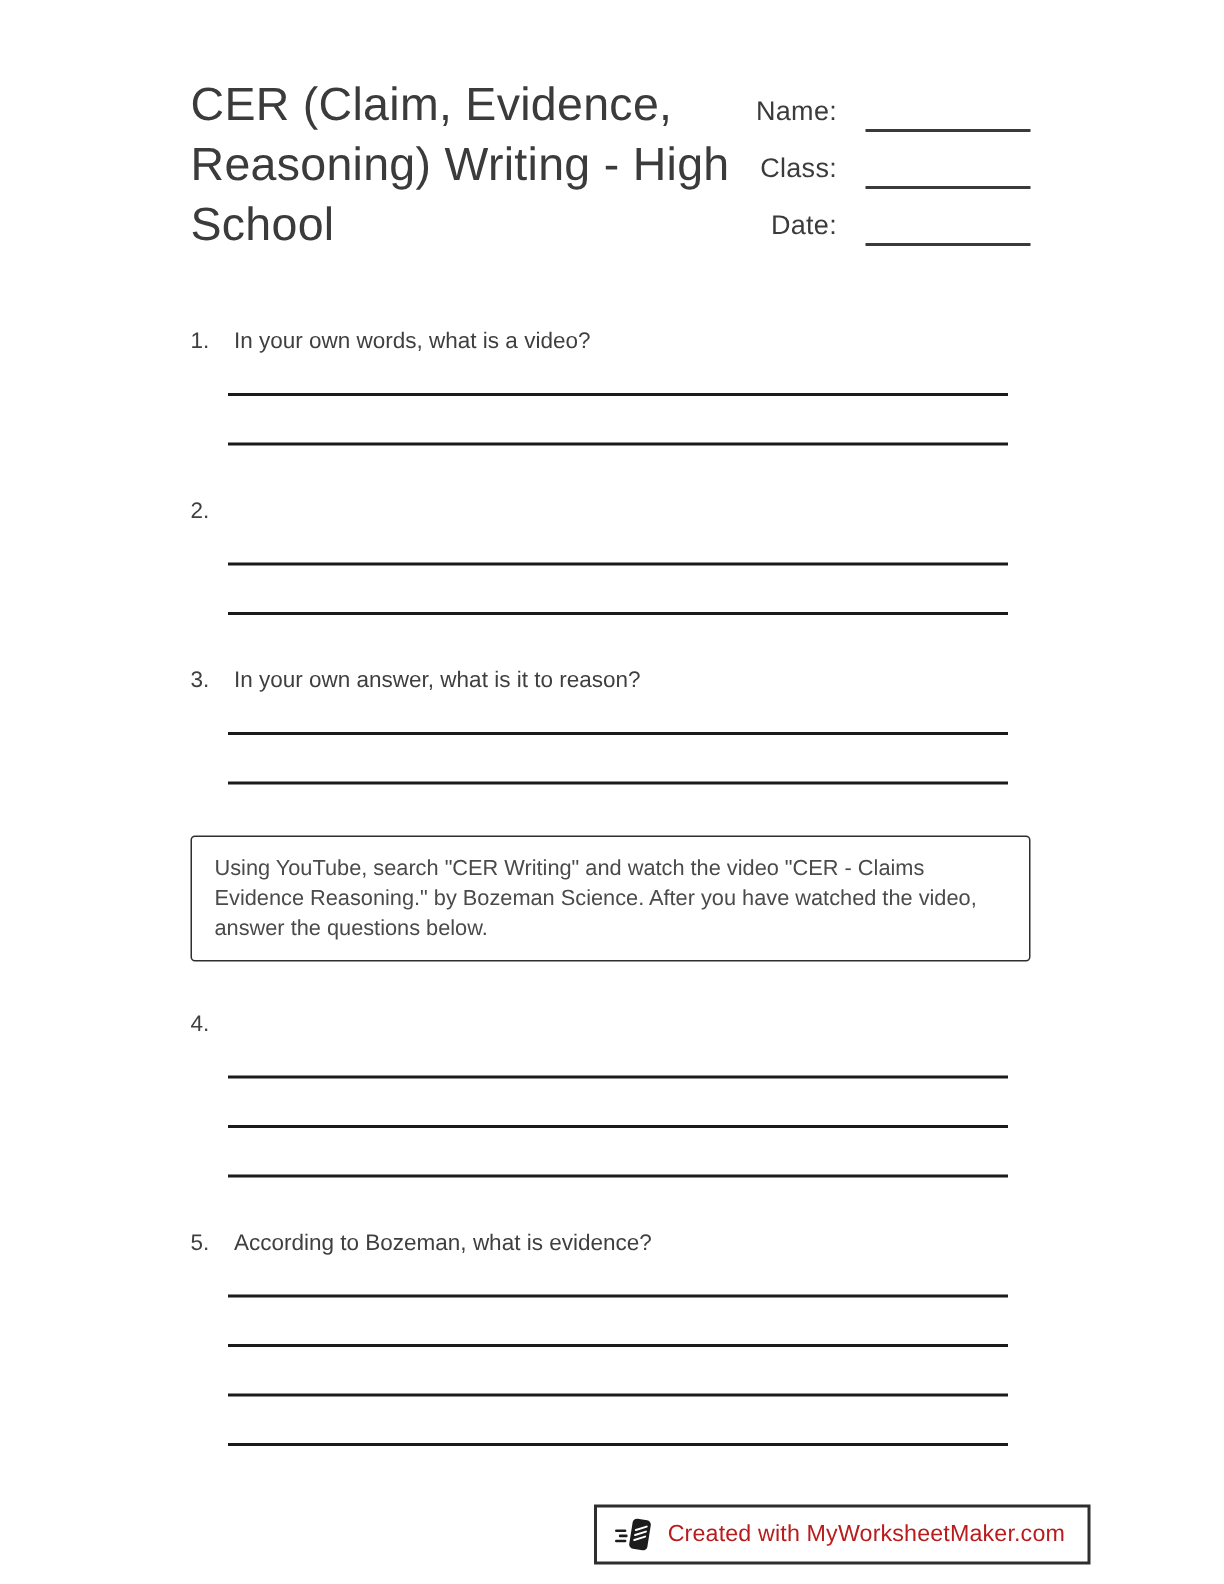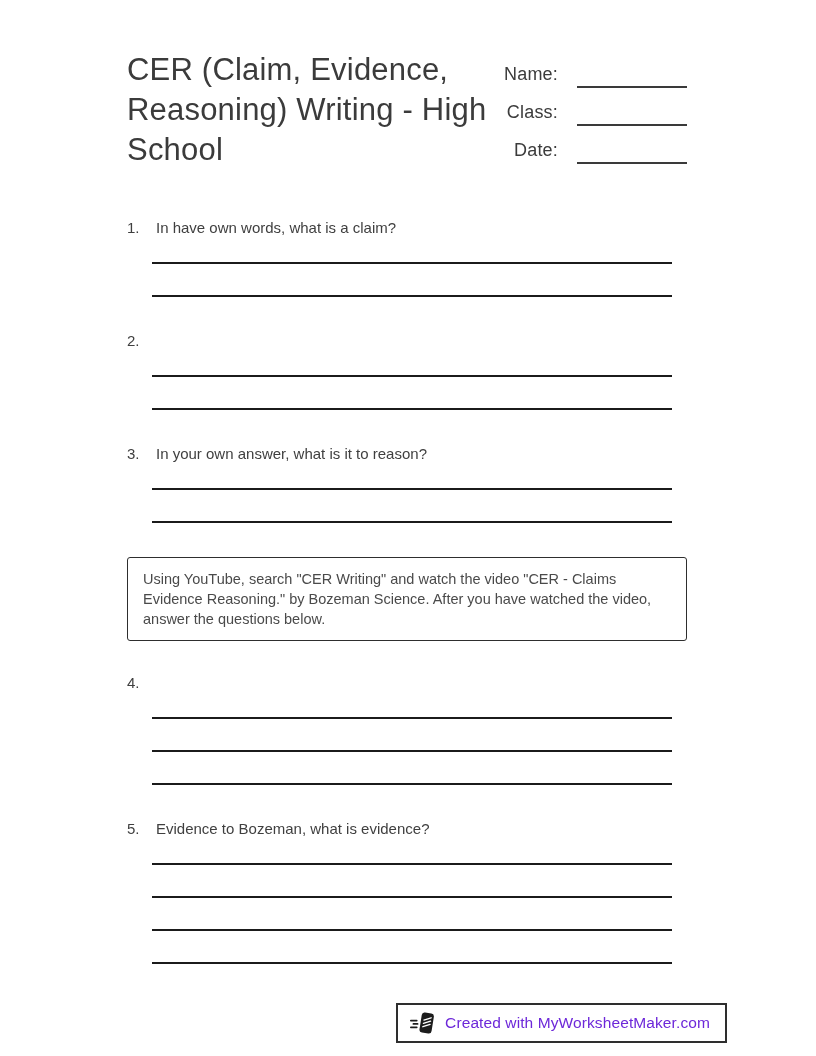--- a/index.html
+++ b/index.html
@@ -96,21 +96,21 @@
     border: 2px solid var(--border-color);
     background: var(--bg);
     display: flex;
     align-items: center;
     padding: 0 15px 0 12px;
     gap: 8px;
     cursor: pointer;
   }
   .footer-text {
     font-size: 15.5px;
-    color: #6d28d9;
+    color: #b91c1c;
     letter-spacing: 0.1px;
   }
   .logo-icon { display: block; }
 </style>
 </head>
 <body>
 
 <div class="page">
 
   <div class="header">
@@ -131,21 +131,21 @@
     <span class="field-line"></span>
   </div>
 </div>
   </div>
 
   <div class="questions">
 
   <div class="question">
     <div class="question-row">
       <span class="question-number">1.</span>
-      <span class="question-text">In have own words, what is a claim?</span>
+      <span class="question-text">In your own words, what is a video?</span>
     </div>
     <div class="answer-lines">
           <div class="answer-line"></div>
           <div class="answer-line"></div>
         </div>
   </div>
 
   <div class="question">
     <div class="question-row">
       <span class="question-number">2.</span>
@@ -177,21 +177,21 @@
     <div class="answer-lines">
           <div class="answer-line"></div>
           <div class="answer-line"></div>
           <div class="answer-line"></div>
         </div>
   </div>
 
   <div class="question">
     <div class="question-row">
       <span class="question-number">5.</span>
-      <span class="question-text">Evidence to Bozeman, what is evidence?</span>
+      <span class="question-text">According to Bozeman, what is evidence?</span>
     </div>
     <div class="answer-lines">
           <div class="answer-line"></div>
           <div class="answer-line"></div>
           <div class="answer-line"></div>
           <div class="answer-line"></div>
         </div>
   </div>
 </div>
 

